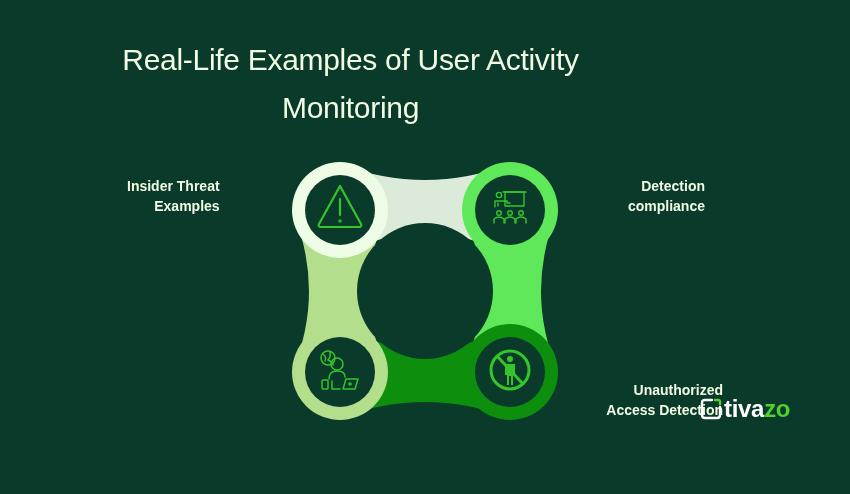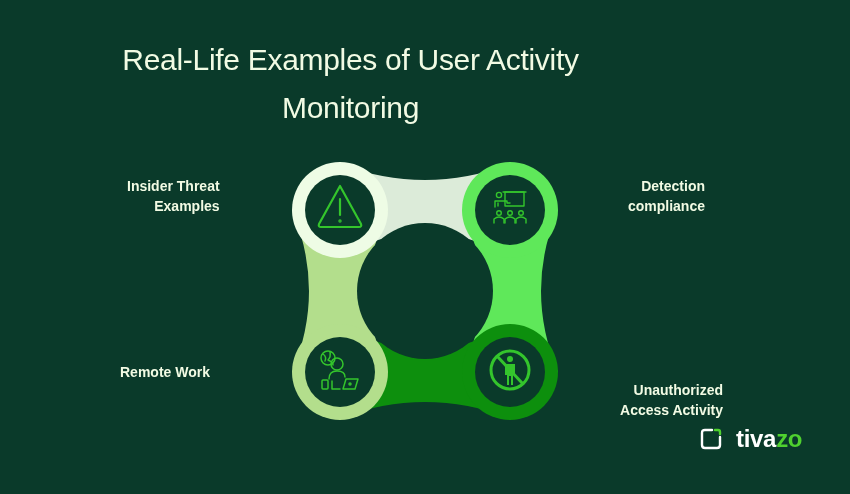--- a/index.html
+++ b/index.html
@@ -19,22 +19,22 @@
     position:absolute; color:#f2fbe4;
     font-size:14px; line-height:20px; font-weight:700;
   }
   .label span { display:block; }
   #lbl-tl { left:127px; top:176px; text-align:right; }
   #lbl-tr { left:604px; top:176px; width:101px; text-align:right; }
   #lbl-bl { left:120px; top:362px; text-align:left; }
   #lbl-br { left:598px; top:352px; width:125px; text-align:right;margin-top:28px; }
   .diagram { position:absolute; left:0; top:0; }
   .logo {
-    position:absolute; left:700px; top:426px;
-    display:flex; align-items:center; gap:14px;
+    position:absolute; left:700px; top:396px;
+    display:flex; align-items:center; gap:2px;
   }
   .logo-text {
     font-size:24px; font-weight:700; color:#ffffff; letter-spacing:-0.3px;
     line-height:26px;
   }
   .logo-text .accent { color:#4fd12f; }
 </style>
 </head>
 <body>
 
@@ -112,25 +112,24 @@
 
 <div class="label" id="lbl-tl">
   <span>Insider Threat</span>
   <span>Examples</span>
 </div>
 <div class="label" id="lbl-tr">
   <span>Detection</span>
   <span>compliance</span>
 </div>
 <div class="label" id="lbl-bl">
-  <span>Remote Work</span>
 </div>
 <div class="label" id="lbl-br">
   <span>Unauthorized</span>
-  <span>Access Activity</span>
+  <span>Access Detection</span>
 </div>
 
 <div class="logo">
   <svg width="22" height="22" viewBox="0 0 22 22">
     <path d="M12 2 L5 2 Q2 2 2 5 L2 17 Q2 20 5 20 L17 20 Q20 20 20 17 L20 9" fill="none" stroke="#ffffff" stroke-width="2.4" stroke-linecap="round"></path>
     <path d="M15 2 L18 2 Q20 2 20 4 L20 6" fill="none" stroke="#4fd12f" stroke-width="2.4" stroke-linecap="round"></path>
   </svg>
   <div class="logo-text"><span>tiva</span><span class="accent">zo</span></div>
 </div>
 

